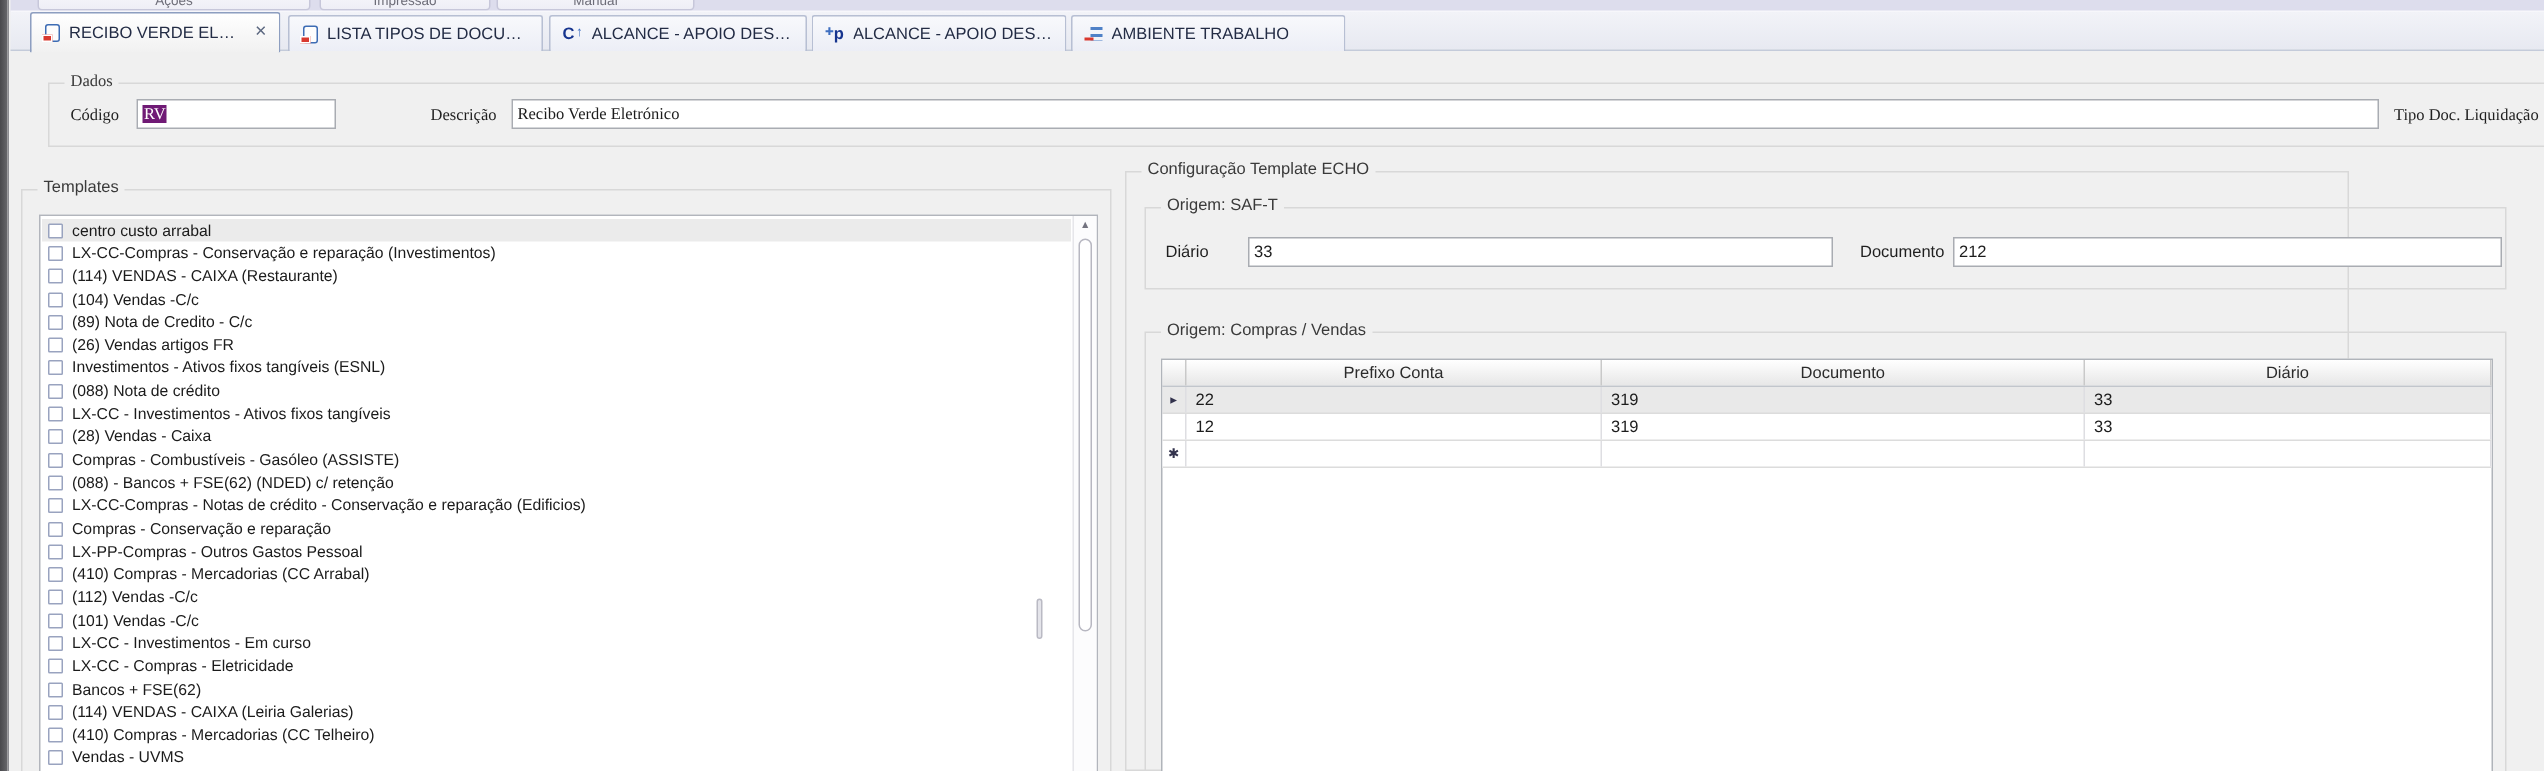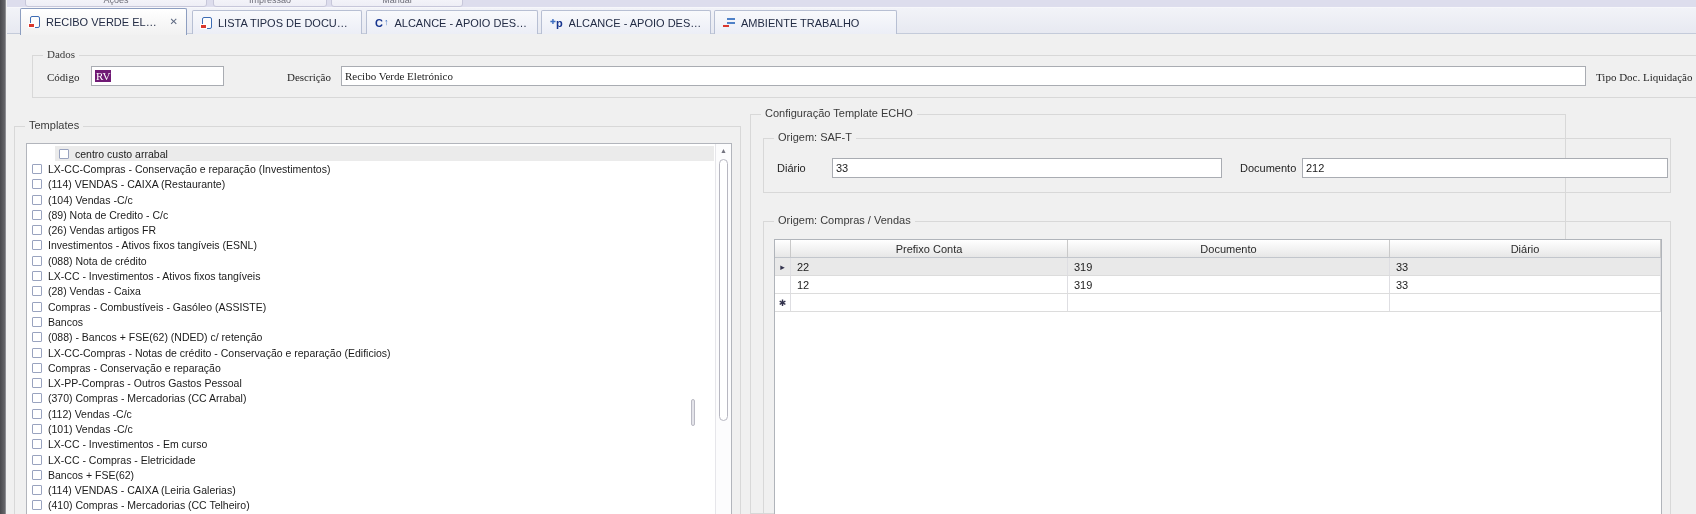--- a/index.html
+++ b/index.html
@@ -84,21 +84,21 @@
   #lbl-tipo { left:1563px; top:14px; }
   #chk-tipo { left:1669px; top:13px; }
 
   
   #g-templates { left:14px; top:126px; width:727px; height:400px; }
   .tpl-list { position:absolute; left:11px; top:16px; width:706px; height:390px;
     background:#fff; border:1px solid #b2b5bc; }
   .tpl-rows { position:absolute; left:1px; top:2px; right:17px; bottom:0; overflow:hidden; }
   .tpl-row { height:15.3px; display:flex; align-items:center; gap:6px; padding-left:4px;
     font-size:10.5px; color:#1b1b1b; white-space:nowrap; }
-  .tpl-row:first-child { background:#ebebeb;margin-left:27px; }
+  .tpl-row:first-child { background:#ebebeb; }
   .tpl-chk { width:10px; height:10px; flex:none; background:#fff; border:1px solid #99a3bf;
     border-radius:1px; }
   .tpl-scroll { position:absolute; top:0; right:0; bottom:0; width:16px; background:#fcfcfd;
     border-left:1px solid #e6e6ea; }
   .tpl-scroll .up { position:absolute; top:3px; left:4px; color:#73737f; font-size:7px; line-height:7px; }
   .tpl-scroll .up::before { content:"▲"; }
   .tpl-scroll .thumb { position:absolute; left:3px; top:15px; width:9px; height:262px;
     background:#fff; border:1px solid #b7b7c1; border-radius:5px; }
 
   .splitter { position:absolute; left:691px; top:399px; width:4px; height:27px;
@@ -247,24 +247,20 @@
         <div class="tpl-row">
           <span class="tpl-chk"></span>
           <span class="tpl-label">(28) Vendas - Caixa</span>
         </div>
 
         <div class="tpl-row">
           <span class="tpl-chk"></span>
           <span class="tpl-label">Compras - Combustíveis - Gasóleo (ASSISTE)</span>
         </div>
 
-        <div class="tpl-row">
-          <span class="tpl-chk"></span>
-          <span class="tpl-label">Bancos</span>
-        </div>
 
         <div class="tpl-row">
           <span class="tpl-chk"></span>
           <span class="tpl-label">(088) - Bancos + FSE(62) (NDED) c/ retenção</span>
         </div>
 
         <div class="tpl-row">
           <span class="tpl-chk"></span>
           <span class="tpl-label">LX-CC-Compras - Notas de crédito - Conservação e reparação (Edificios)</span>
         </div>
@@ -274,21 +270,21 @@
           <span class="tpl-label">Compras - Conservação e reparação</span>
         </div>
 
         <div class="tpl-row">
           <span class="tpl-chk"></span>
           <span class="tpl-label">LX-PP-Compras - Outros Gastos Pessoal</span>
         </div>
 
         <div class="tpl-row">
           <span class="tpl-chk"></span>
-          <span class="tpl-label">(370) Compras - Mercadorias (CC Arrabal)</span>
+          <span class="tpl-label">(410) Compras - Mercadorias (CC Arrabal)</span>
         </div>
 
         <div class="tpl-row">
           <span class="tpl-chk"></span>
           <span class="tpl-label">(112) Vendas -C/c</span>
         </div>
 
         <div class="tpl-row">
           <span class="tpl-chk"></span>
           <span class="tpl-label">(101) Vendas -C/c</span>

